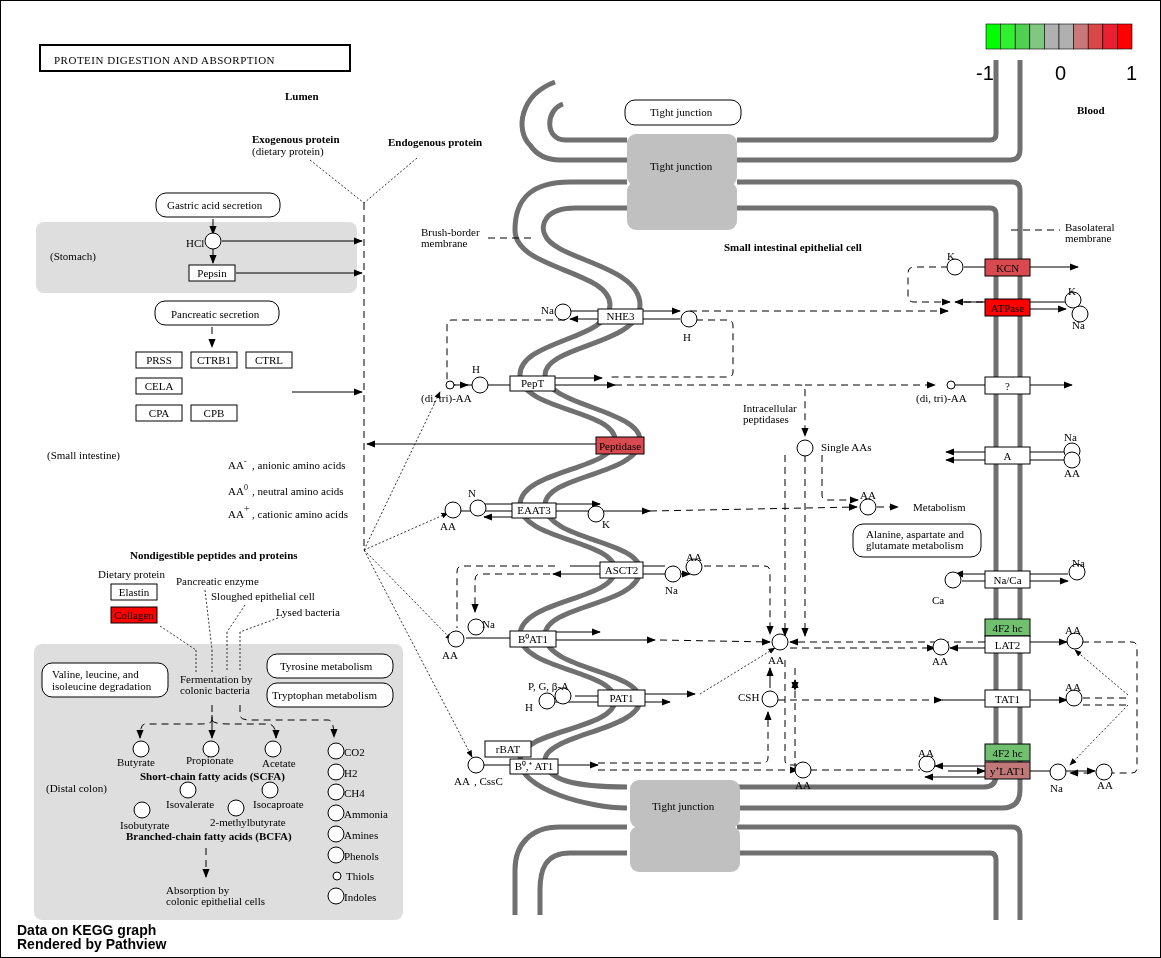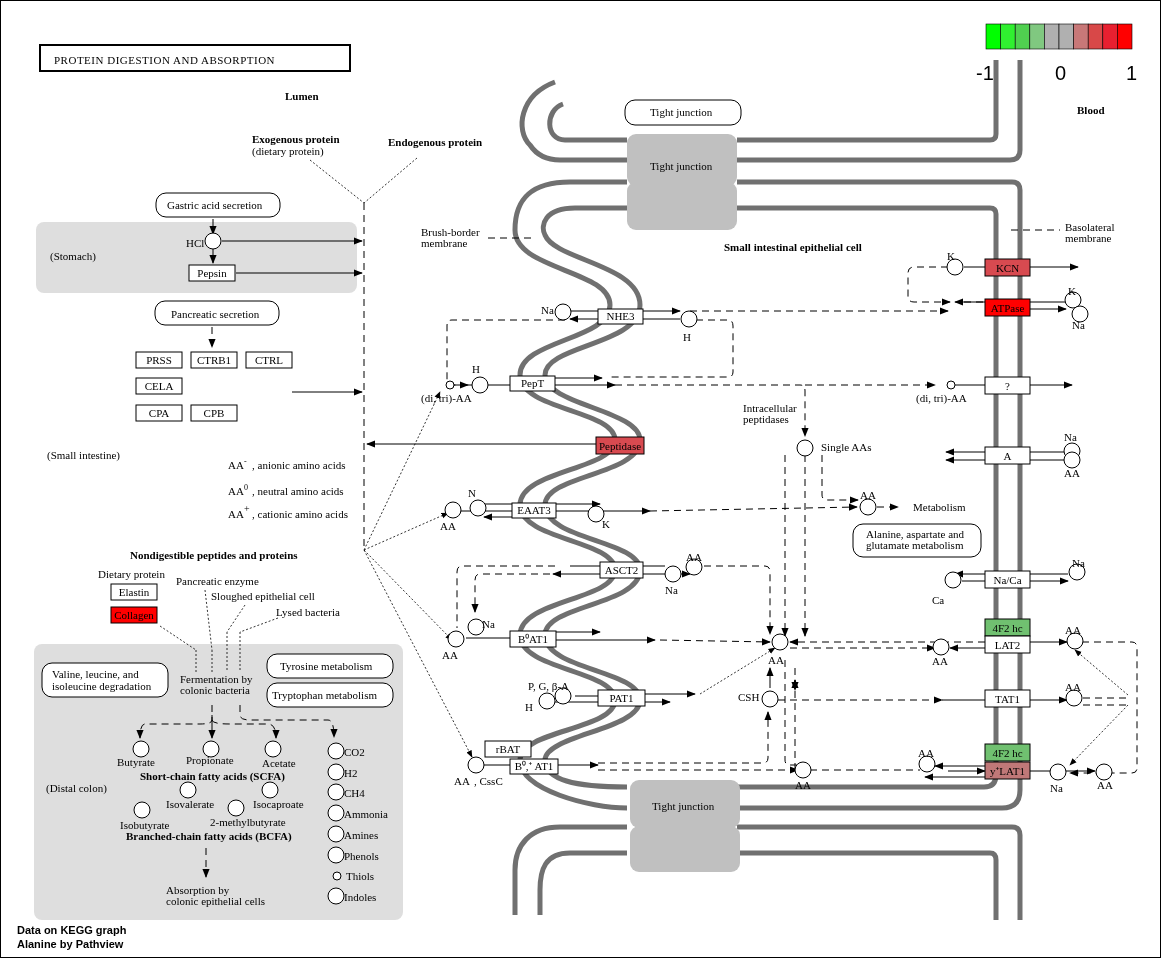--- a/index.html
+++ b/index.html
@@ -8,21 +8,21 @@
   svg{position:absolute;left:0;top:0;}
   .t{font-family:"Liberation Serif",serif;font-size:11px;fill:#000;}
   .tb{font-family:"Liberation Serif",serif;font-size:11px;font-weight:bold;fill:#000;}
   .sans{font-family:"Liberation Sans",sans-serif;}
   .mem{fill:none;stroke:#707070;stroke-width:5;}
   .ln{stroke:#000;stroke-width:1;fill:none;}
   .dash{stroke:#000;stroke-width:1;fill:none;stroke-dasharray:7,5;}
   .dot{stroke:#000;stroke-width:0.8;fill:none;stroke-dasharray:2,2;}
   .cpd{fill:#fff;stroke:#000;stroke-width:1;}
   .mapbox{fill:#fff;stroke:#000;stroke-width:1;}
-  #footer{position:absolute;left:17px;top:923px;font-family:"Liberation Sans",sans-serif;font-weight:bold;font-size:11px;line-height:14px;}
+  #footer{position:absolute;left:17px;top:923px;font-family:"Liberation Sans",sans-serif;font-weight:bold;font-size:14px;line-height:14px;}
 </style>
 </head>
 <body>
 
 <div id="frame"></div>
 
 <svg width="1161" height="958">
   <defs>
     <marker id="ar" viewBox="0 0 10 10" refX="9" refY="5" markerWidth="9" markerHeight="9" orient="auto">
       <path d="M0,1 L10,5 L0,9 z" fill="#000"></path>
@@ -461,14 +461,14 @@
   <text class="t" x="180" y="683">Fermentation by</text>
   <text class="t" x="180" y="694">colonic bacteria</text>
   <text class="tb" x="140" y="780">Short-chain fatty acids (SCFA)</text>
   <text class="tb" x="126" y="840">Branched-chain fatty acids (BCFA)</text>
   <text class="t" x="166" y="894">Absorption by</text>
   <text class="t" x="166" y="905">colonic epithelial cells</text>
 </svg>
 
 <div id="footer">
   <div>Data on KEGG graph</div>
-  <div>Alanine by Pathview</div>
+  <div>Rendered by Pathview</div>
 </div>
 
 </body></html>

